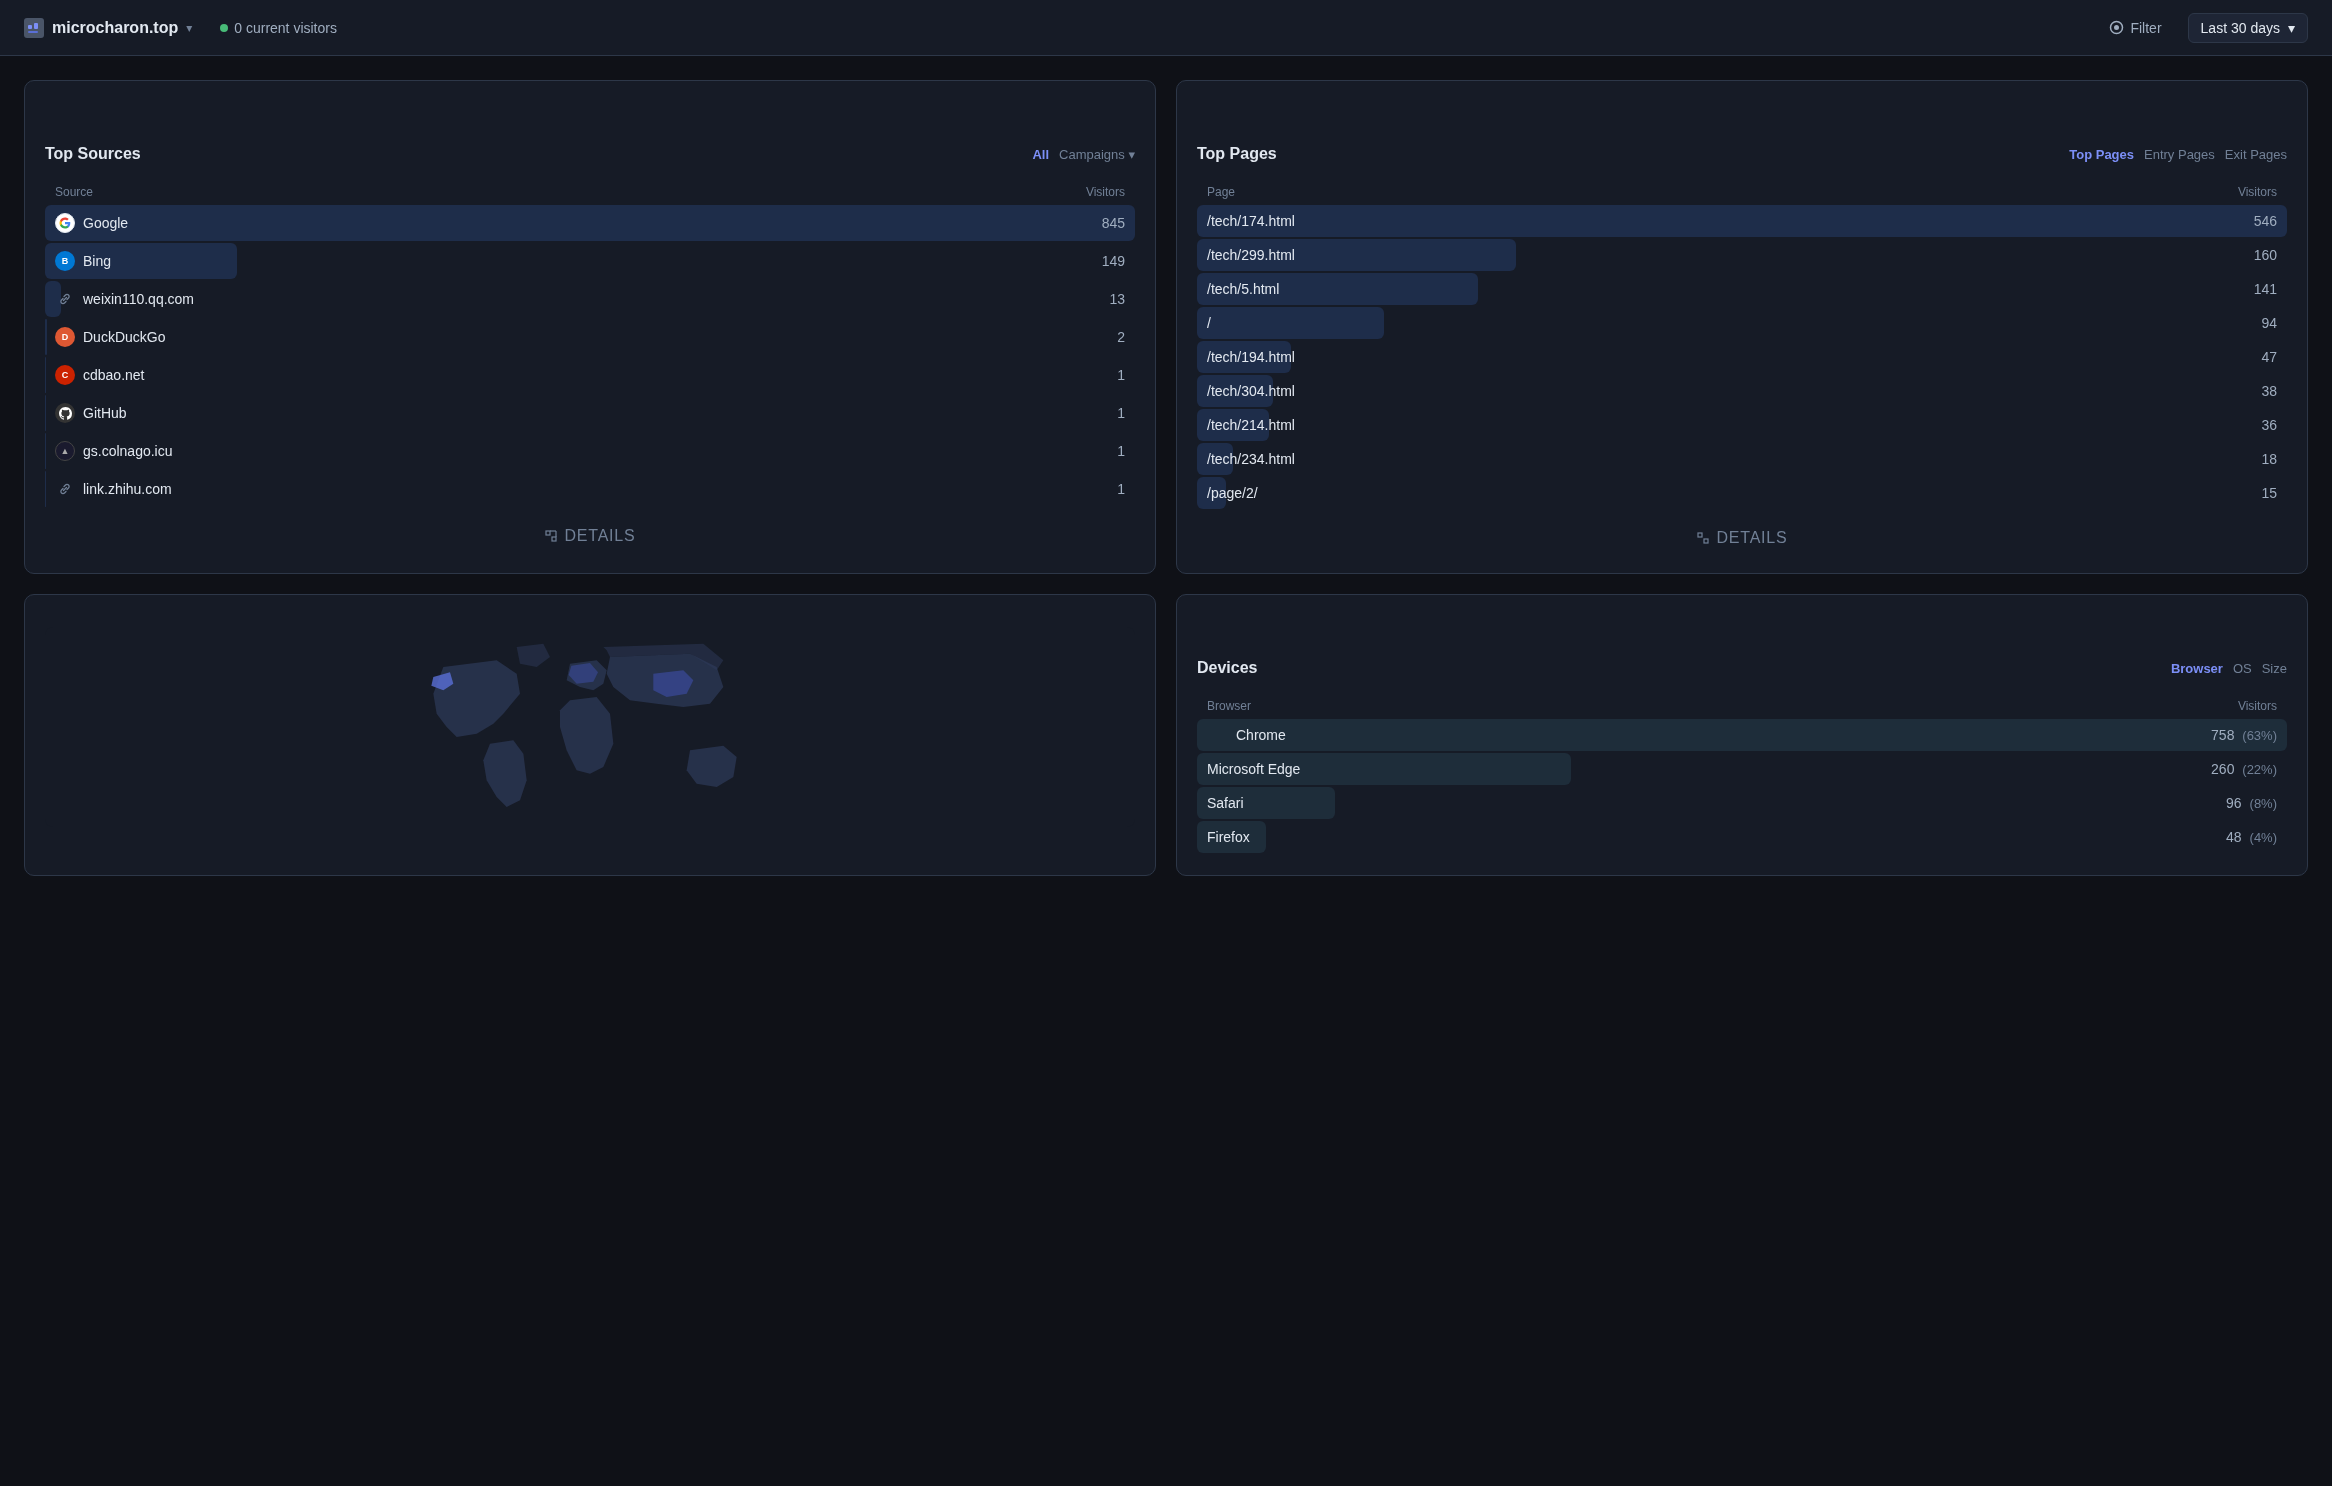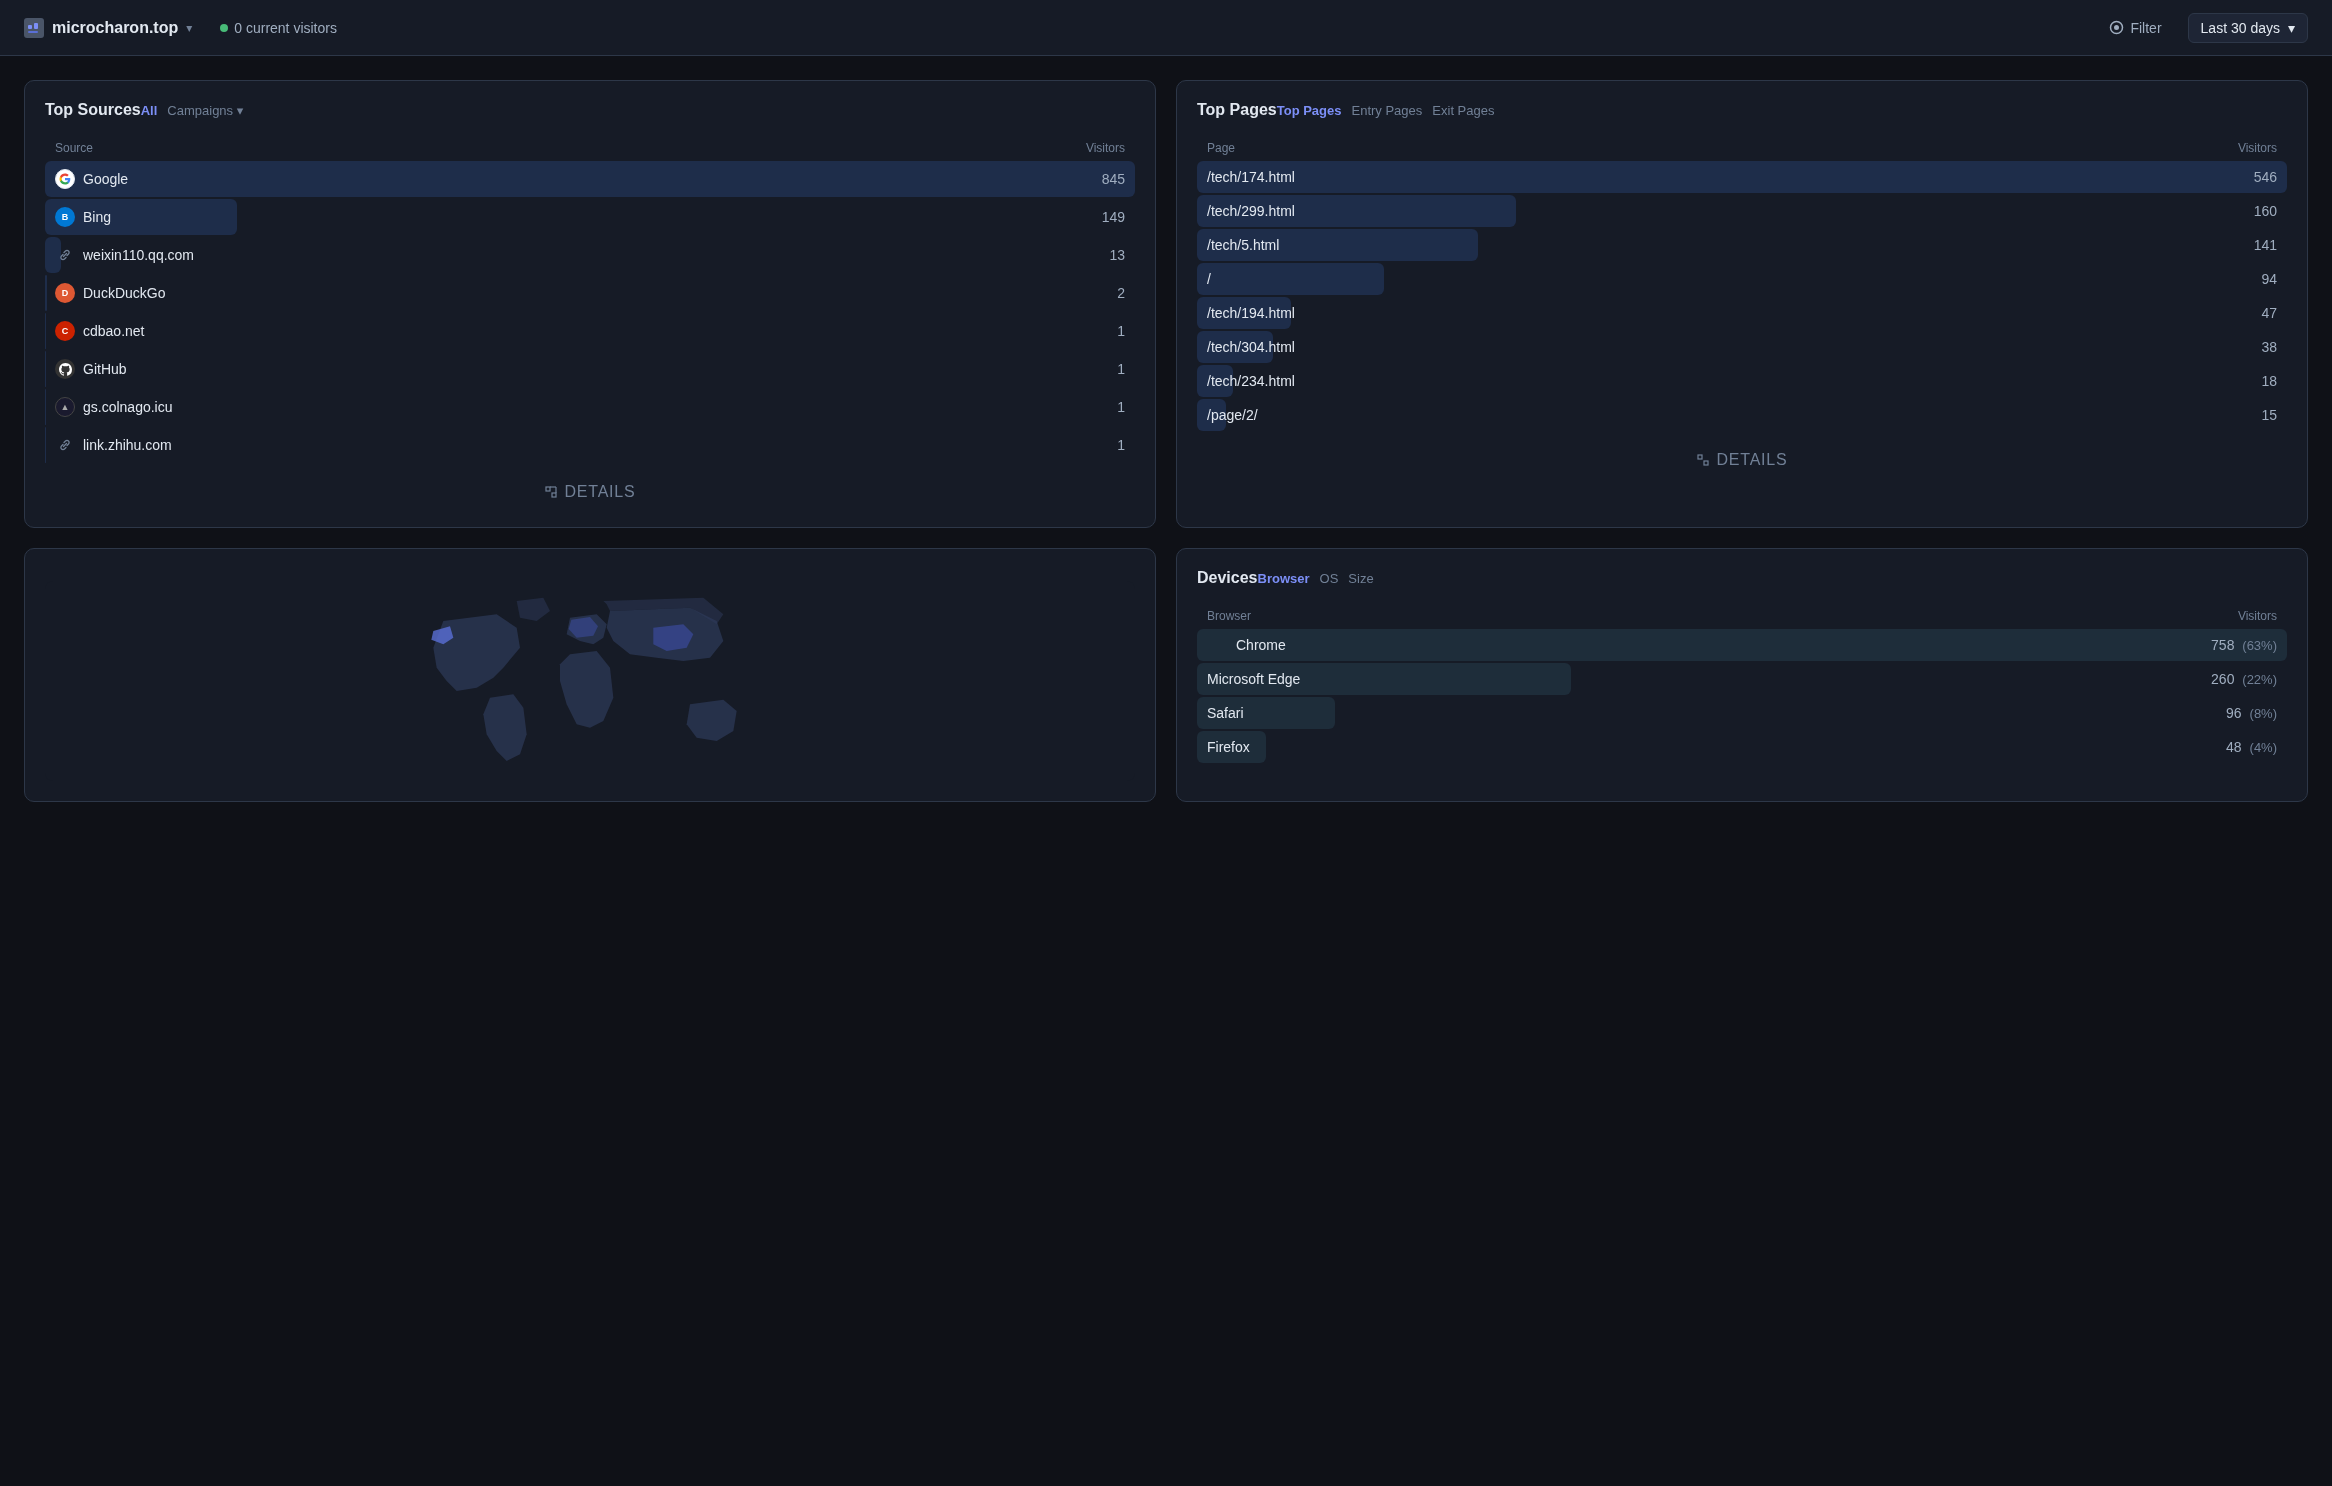--- a/index.html
+++ b/index.html
@@ -96,21 +96,23 @@
     }
     .card {
       background: #161b26;
       border: 1px solid #2d3748;
       border-radius: 10px;
       padding: 20px;
     }
     .card-header {
       display: flex;
       align-items: center;
+      justify-content: space-between;
       margin-bottom: 16px;
+      margin-top: 44px;
     }
     .card-title {
       font-size: 16px;
       font-weight: 700;
       color: #e2e8f0;
     }
     .card-tabs {
       display: flex;
       align-items: center;
       gap: 10px;
@@ -409,20 +411,25 @@
     <div class="row-bar" style="width:8.6%;"></div>
     <span class="row-label" style="position:relative;z-index:1;">/tech/194.html</span>
     <span class="row-value">47</span>
   </div>
         <div class="table-row">
     <div class="row-bar" style="width:7.0%;"></div>
     <span class="row-label" style="position:relative;z-index:1;">/tech/304.html</span>
     <span class="row-value">38</span>
   </div>
         <div class="table-row">
+    <div class="row-bar" style="width:6.6%;"></div>
+    <span class="row-label" style="position:relative;z-index:1;">/tech/214.html</span>
+    <span class="row-value">36</span>
+  </div>
+        <div class="table-row">
     <div class="row-bar" style="width:3.3%;"></div>
     <span class="row-label" style="position:relative;z-index:1;">/tech/234.html</span>
     <span class="row-value">18</span>
   </div>
         <div class="table-row">
     <div class="row-bar" style="width:2.7%;"></div>
     <span class="row-label" style="position:relative;z-index:1;">/page/2/</span>
     <span class="row-value">15</span>
   </div>
       </div>

